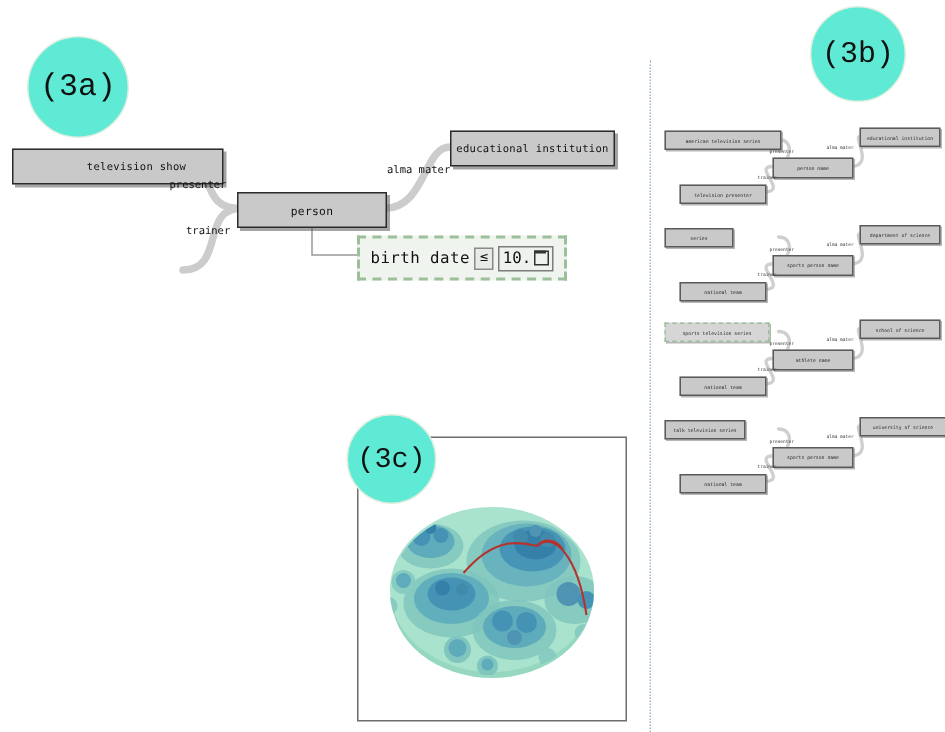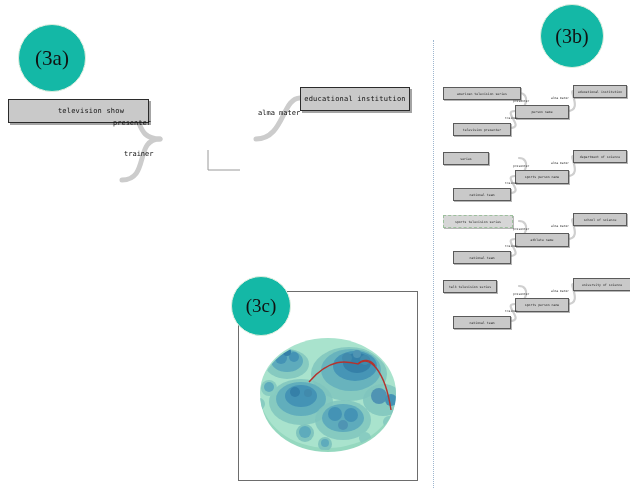--- a/index.html
+++ b/index.html
@@ -6,23 +6,23 @@
   body{
     width:630px;height:488px;position:relative;overflow:hidden;
     background:#ffffff;
     font-family:"DejaVu Sans Mono", monospace;
   }
   .fig{position:absolute;}
 
   
   .panel-label{
     position:absolute;border-radius:50%;
-    background:#14b8a6;border:1px solid #dfeedf;
+    background:#5eead4;border:1px solid #dfeedf;
     display:flex;align-items:center;justify-content:center;
-    font-family:Liberation Serif, serif;color:#111;
+    font-family:Liberation Mono, monospace;color:#111;
     z-index:40;
   }
   #label-3a{left:18px;top:24px;width:66px;height:66px;font-size:21px;}
   #label-3b{left:540px;top:4px;width:62px;height:62px;font-size:20px;}
   #label-3c{left:231px;top:276px;width:58px;height:58px;font-size:19px;}
 
   
   #graph-a{left:0;top:0;width:432px;height:260px;}
   #graph-a svg{position:absolute;left:0;top:0;}
 
@@ -109,28 +109,39 @@
     <path d="M122,180 C150,180 134,139 160,139" fill="none" stroke="#cccccc" stroke-width="5" stroke-linecap="round"></path>
 
     <path d="M256,139 C284,139 282,98 300,98" fill="none" stroke="#cccccc" stroke-width="5" stroke-linecap="round"></path>
 
     <path d="M208,150 L208,170 L240,170" fill="none" stroke="#9a9a9a" stroke-width="1"></path>
   </svg>
 
   <div class="node" id="node-tvshow">
     <span>television show</span>
   </div>
+  <div class="node" id="node-person">
+    <span>person</span>
+  </div>
   <div class="node" id="node-eduinst">
     <span>educational institution</span>
   </div>
 
   <div class="edge-label" id="lbl-presenter">presenter</div>
   <div class="edge-label" id="lbl-trainer">trainer</div>
   <div class="edge-label" id="lbl-almamater">alma mater</div>
 
+  <div id="prop-birthdate">
+    <span class="pname">birth date</span>
+    <span class="op">≤</span>
+    <span class="val">
+      <span>10.</span>
+      <span class="cal"></span>
+    </span>
+  </div>
 </div>
 
 <div id="divider-dotted"></div>
 <div class="fig" id="results-panel">
 
   <div class="result-item" id="ri0" style="top:83px">
     <svg width="199" height="72">
       <path d="M88,10 C100,10 96,28 84,28" fill="none" stroke="#cfcfcf" stroke-width="2.2" stroke-linecap="round"></path>
       <path d="M78,45 C96,45 70,28 84,28" fill="none" stroke="#cfcfcf" stroke-width="2.2" stroke-linecap="round"></path>
       <path d="M136,28 C152,28 138,8 142,8" fill="none" stroke="#cfcfcf" stroke-width="2.2" stroke-linecap="round"></path>

